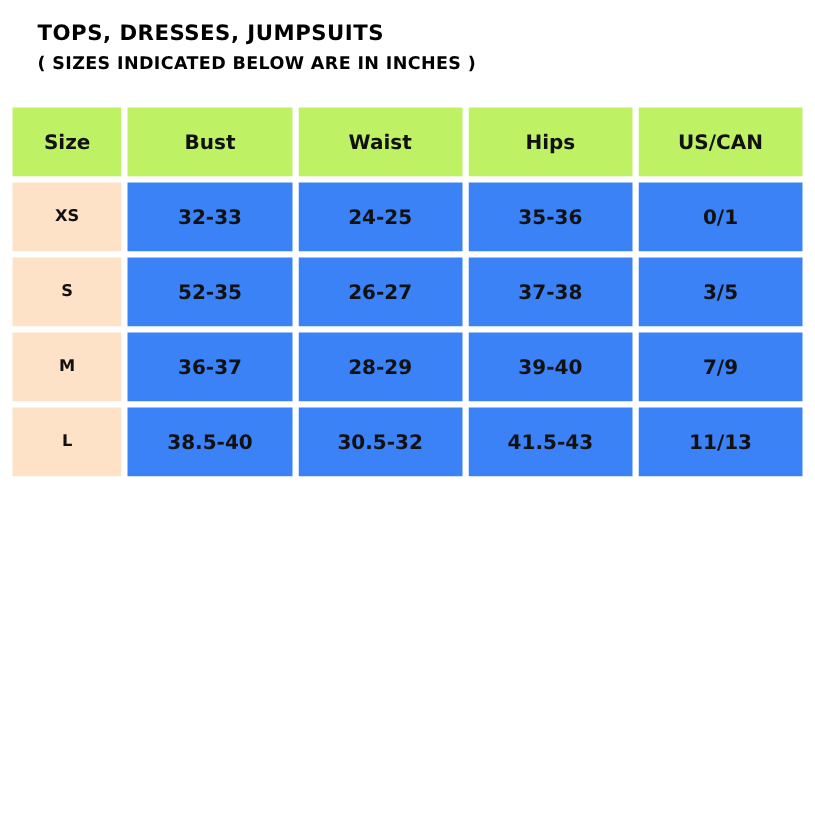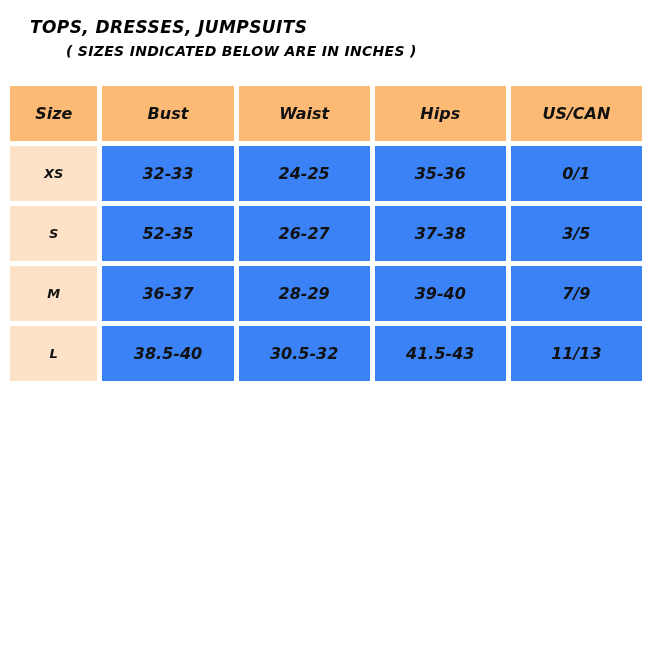--- a/index.html
+++ b/index.html
@@ -13,40 +13,38 @@
     font-family: "DejaVu Sans", "Liberation Sans", sans-serif;
     color: #111111;
     overflow: hidden;
   }
   .page {
     width: 596px;
     height: 671px;
     position: relative;
     box-sizing: border-box;
     padding: 0;
-    font-style: italic;
   }
   .title-block {
     padding: 16px 0 0 30px;
   }
   .title-main {
     font-size: 17px;
     font-weight: 700;
     letter-spacing: 0.4px;
     color: #000000;
     line-height: 1.35;
   }
   .title-sub {
     font-size: 14px;
     font-weight: 700;
     letter-spacing: 0.3px;
     color: #000000;
     line-height: 1.5;
     margin-top: 2px;
-    margin-left: 36px;
   }
   table.size-chart {
     border-collapse: separate;
     border-spacing: 5px 5px;
     width: 642px;
     margin: 19px 0 0 5px;
     table-layout: fixed;
   }
   table.size-chart td,
   table.size-chart th {
@@ -57,21 +55,21 @@
     color: #111111;
     height: 55px;
     padding: 0;
     border: none;
   }
   .col-size { width: 86px; }
   .col-data { width: 129px; }
 
   
   thead th {
-    background: #fdba74;
+    background: #bef264;
     font-size: 17px;
   }
   
   tbody td.size-cell {
     background: #fde2c8;
     font-size: 13px;
   }
   
   tbody td.data-cell {
     background: #3b82f6;

